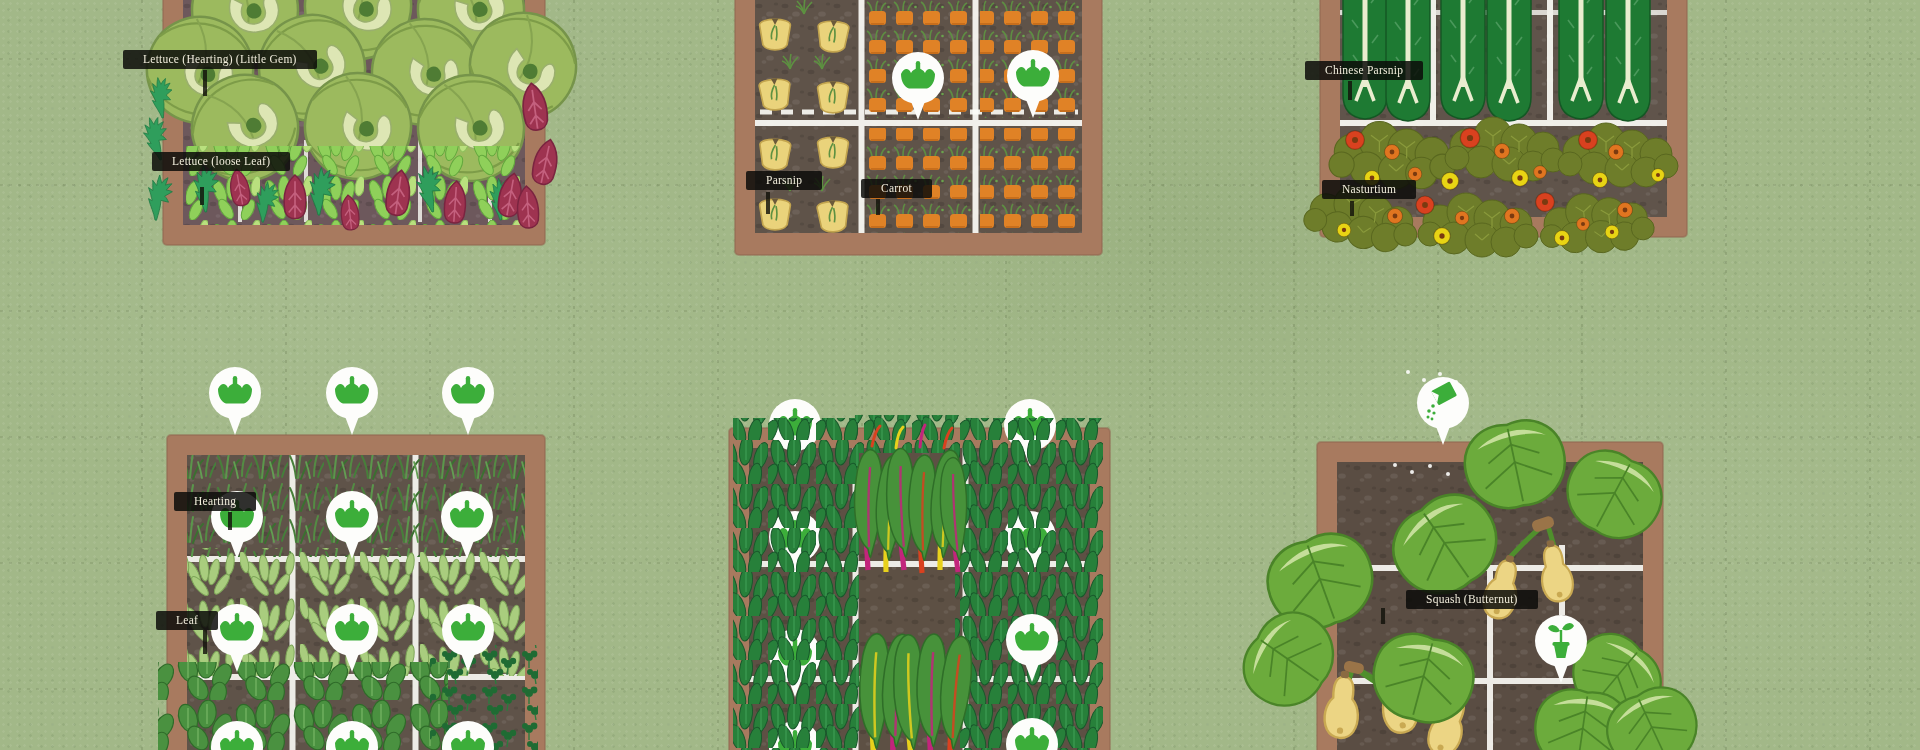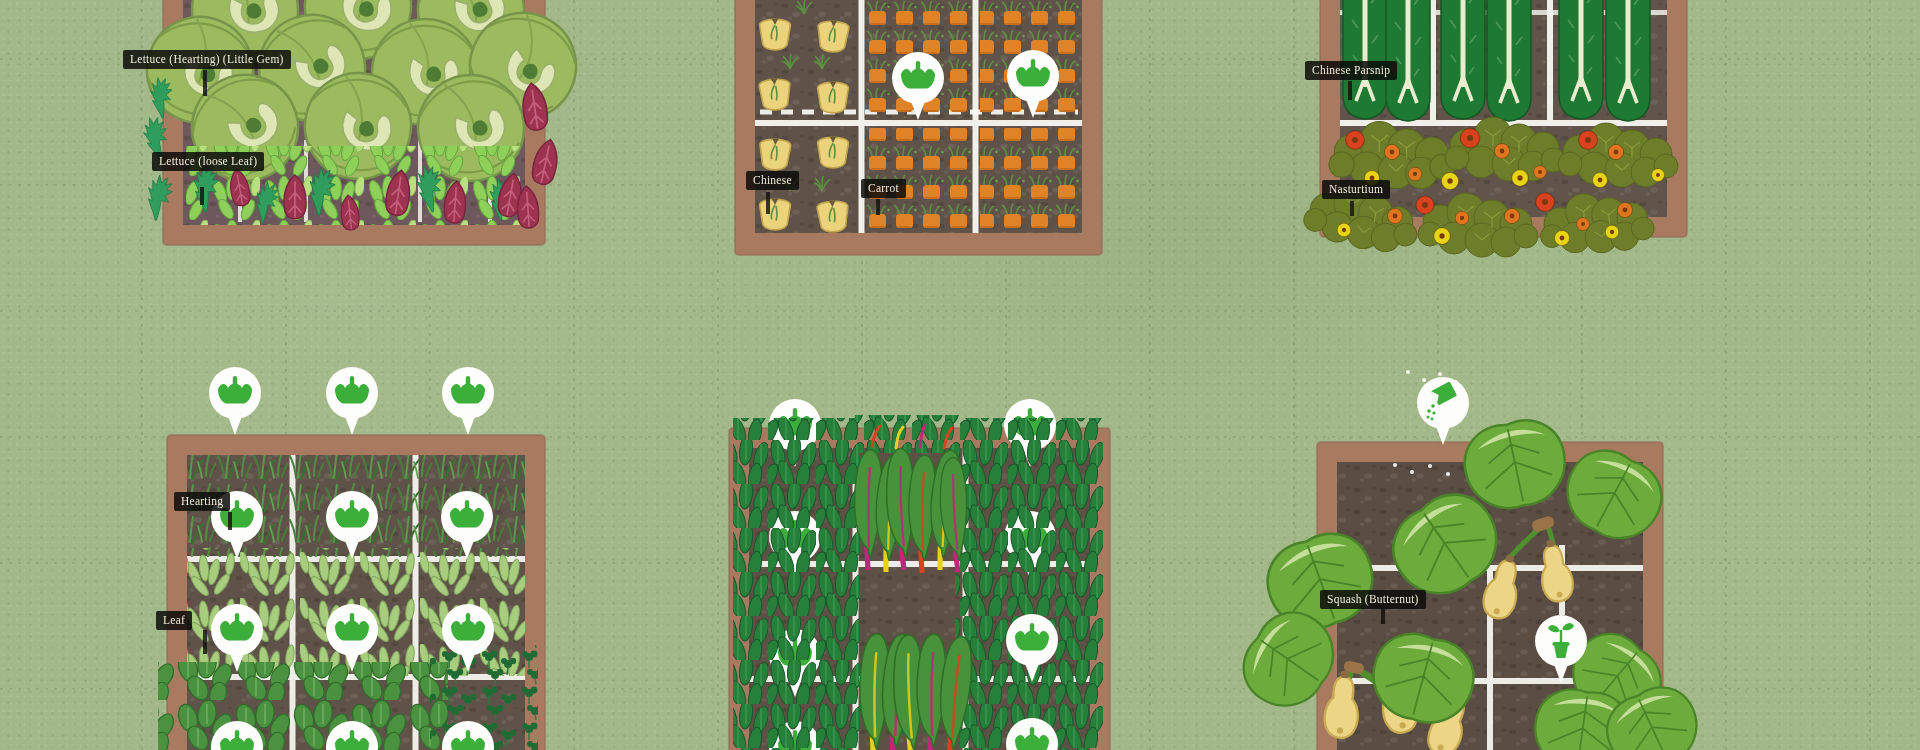--- a/index.html
+++ b/index.html
@@ -14,21 +14,21 @@
       radial-gradient(520px 300px at 85% 70%, rgba(255,255,255,.045), transparent 70%);
     background-size:7px 7px, 11px 11px, auto, auto, auto;
     background-position:0 0, 3px 4px, 0 0, 0 0, 0 0;
     font-family:"Liberation Serif", serif;
   }
   #scene{position:absolute;left:0;top:0;}
   .plant-label{
     position:absolute;z-index:6;white-space:nowrap;
     background:rgba(12,12,9,.85);color:#f2eedd;
     font:11.5px "Liberation Serif", serif;letter-spacing:.25px;
-    padding:3px 7px;border-radius:2px;line-height:13px;
+    padding:3px 20px;border-radius:2px;line-height:13px;
   }
   .label-stem{position:absolute;z-index:5;width:4px;background:rgba(18,18,11,.82);}
 </style>
 </head>
 <body>
 
 <div id="stage">
 
 <svg id="scene" width="1920" height="750" viewBox="0 0 1920 750">
 <defs>
@@ -531,33 +531,33 @@
 </g>
 </svg>
 
 <div class="label-stem" style="left:203px;top:70px;height:26px"></div>
 <div class="plant-label" style="left:123px;top:50px">Lettuce (Hearting) (Little Gem)</div>
 
 <div class="label-stem" style="left:200px;top:187px;height:18px"></div>
 <div class="plant-label" style="left:152px;top:152px">Lettuce (loose Leaf)</div>
 
 <div class="label-stem" style="left:766px;top:192px;height:22px"></div>
-<div class="plant-label" style="left:746px;top:171px">Chinese</div>
+<div class="plant-label" style="left:746px;top:171px">Parsnip</div>
 
 <div class="label-stem" style="left:876px;top:199px;height:16px"></div>
 <div class="plant-label" style="left:861px;top:179px">Carrot</div>
 
 <div class="label-stem" style="left:1348px;top:81px;height:19px"></div>
 <div class="plant-label" style="left:1305px;top:61px">Chinese Parsnip</div>
 
 <div class="label-stem" style="left:1350px;top:201px;height:15px"></div>
 <div class="plant-label" style="left:1322px;top:180px">Nasturtium</div>
 
 <div class="label-stem" style="left:228px;top:512px;height:18px"></div>
 <div class="plant-label" style="left:174px;top:492px">Hearting</div>
 
 <div class="label-stem" style="left:203px;top:630px;height:24px"></div>
 <div class="plant-label" style="left:156px;top:611px">Leaf</div>
 
 <div class="label-stem" style="left:1381px;top:608px;height:16px"></div>
-<div class="plant-label" style="left:1320px;top:590px">Squash (Butternut)</div>
+<div class="plant-label" style="left:1406px;top:590px">Squash (Butternut)</div>
 
 </div>
 
 </body></html>

